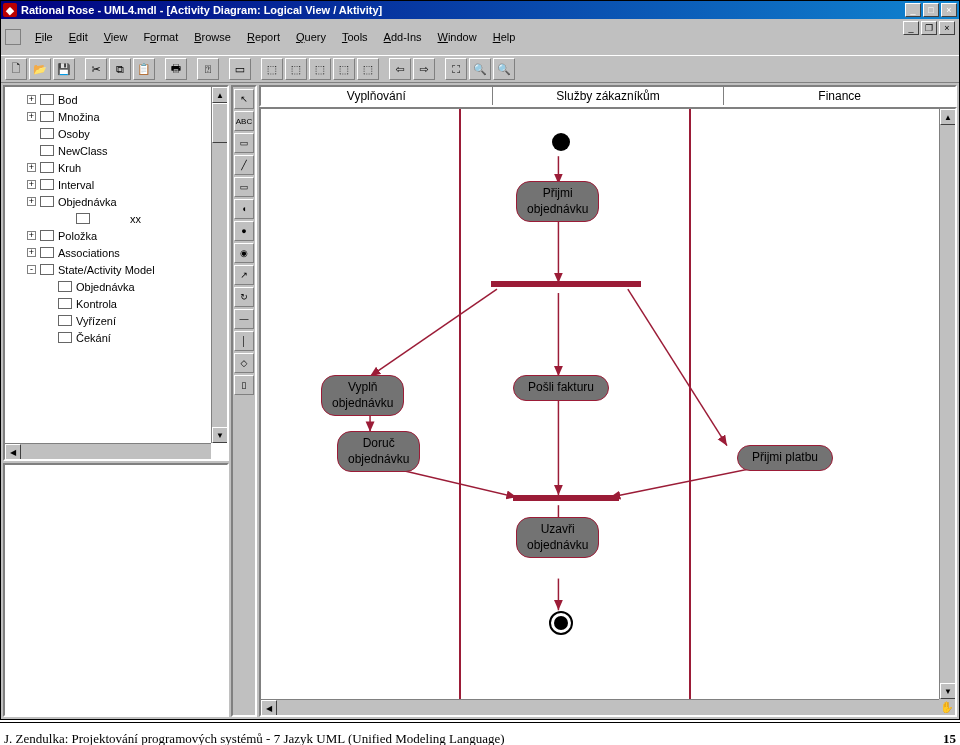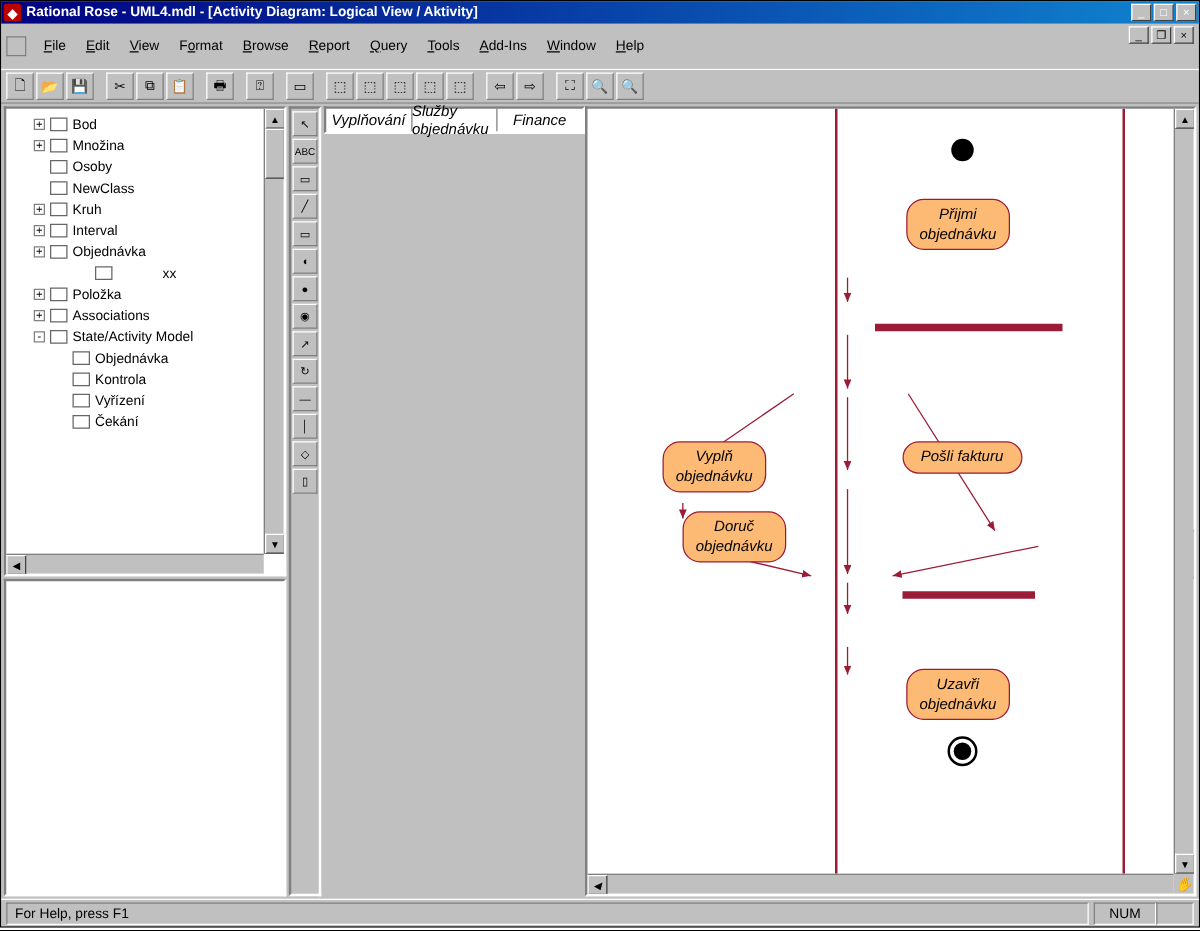--- a/index.html
+++ b/index.html
@@ -29,27 +29,27 @@
 .ticon { width: 14px; height: 11px; border: 1px solid #666; background: #fff; margin-right: 4px; display: inline-block; }
 .scrollbar-v { position: absolute; right: 0; top: 0; width: 16px; height: calc(100% - 16px); background: #c0c0c0; border-left: 1px solid #808080; }
 .scrollbar-h { position: absolute; bottom: 0; left: 0; height: 16px; width: calc(100% - 16px); background: #c0c0c0; border-top: 1px solid #808080; }
 .scrollbtn { width: 16px; height: 16px; background: #c0c0c0; border: 1px solid; border-color: #fff #404040 #404040 #fff; display: flex; align-items: center; justify-content: center; font-size: 8px; }
 .scrollbar-v .scrollbtn:last-child { position: absolute; bottom: 0; }
 .scrollbar-h .scrollbtn:last-child { position: absolute; right: 0; }
 .scrollthumb-v { position: absolute; top: 16px; width: 16px; height: 40px; background: #c0c0c0; border: 1px solid; border-color: #fff #404040 #404040 #fff; }
 .docpanel { flex: 1; }
 .toolbox { width: 26px; border: 2px solid; border-color: #808080 #fff #fff #808080; background: #c0c0c0; display: flex; flex-direction: column; align-items: center; padding: 2px 0; gap: 2px; }
 .toolbox .tool { width: 20px; height: 20px; border: 1px solid; border-color: #fff #808080 #808080 #fff; display: flex; align-items: center; justify-content: center; cursor: pointer; font-size: 9px; }
-.canvas-wrap { flex: 1; display: flex; flex-direction: row; font-style: italic; }
+.canvas-wrap { flex: 1; display: flex; flex-direction: column; }
 .swimhead { height: 22px; border: 2px solid; border-color: #808080 #fff #fff #808080; background: #fff; display: flex; }
 .swimcell { flex: 1; border-right: 1px solid #808080; display: flex; align-items: center; justify-content: center; font-size: 12px; }
 .swimcell:last-child { border-right: none; }
 .canvas { flex: 1; border: 2px solid; border-color: #808080 #fff #fff #808080; background: #fff; position: relative; overflow: hidden; }
 .swimline { position: absolute; top: 0; bottom: 16px; width: 2px; background: #9b1c37; }
-.activity { position: absolute; background: #fdba74; border: 1px solid #9b1c37; border-radius: 14px; padding: 4px 10px; text-align: center; font-size: 12px; line-height: 1.3; }
+.activity { position: absolute; background: #737373; border: 1px solid #9b1c37; border-radius: 14px; padding: 4px 10px; text-align: center; font-size: 12px; line-height: 1.3; }
 .startnode { position: absolute; width: 18px; height: 18px; background: #000; border-radius: 50%; }
 .endnode { position: absolute; width: 24px; height: 24px; border: 2px solid #000; border-radius: 50%; display: flex; align-items: center; justify-content: center; }
 .endnode::after { content: ''; width: 14px; height: 14px; background: #000; border-radius: 50%; }
 .syncbar { position: absolute; height: 6px; background: #9b1c37; }
 .statusbar { height: 22px; background: #c0c0c0; border-top: 1px solid #fff; display: flex; align-items: center; padding: 0 4px; }
 .statuscell { border: 1px solid; border-color: #808080 #fff #fff #808080; padding: 2px 6px; height: 18px; display: flex; align-items: center; }
 .statuscell.main { flex: 1; margin-right: 4px; }
 .footer { padding: 8px 4px 0; display: flex; justify-content: space-between; font-family: "Times New Roman", serif; font-size: 13px; border-top: 1px solid #000; margin-top: 2px; }
 svg.arrows { position: absolute; top: 0; left: 0; width: 100%; height: 100%; pointer-events: none; }
 </style>
@@ -222,21 +222,21 @@
       <div class="tool">↻</div>
       <div class="tool">—</div>
       <div class="tool">│</div>
       <div class="tool">◇</div>
       <div class="tool">▯</div>
     </div>
 
     <div class="canvas-wrap">
       <div class="swimhead">
         <div class="swimcell">Vyplňování</div>
-        <div class="swimcell">Služby objednávku</div>
+        <div class="swimcell">Služby zákazníkům</div>
         <div class="swimcell">Finance</div>
       </div>
       <div class="canvas">
         <div class="swimline" style="left:198px"></div>
         <div class="swimline" style="left:428px"></div>
         <div class="swimline" style="left:678px"></div>
 
         <svg class="arrows" viewBox="0 0 700 600">
           <defs>
               <marker id="ah" markerWidth="8" markerHeight="8" refX="7" refY="3" orient="auto">
@@ -259,39 +259,34 @@
         </svg>
 
         <div class="startnode" style="left:291px;top:24px"></div>
         <div class="activity" style="left:255px;top:72px"><span>Přijmi<br>objednávku</span></div>
         <div class="syncbar" style="left:230px;top:172px;width:150px"></div>
         <div class="activity" style="left:60px;top:266px"><span>Vyplň<br>objednávku</span></div>
         <div class="activity" style="left:252px;top:266px;padding:4px 14px"><span>Pošli fakturu</span></div>
         <div class="activity" style="left:76px;top:322px"><span>Doruč<br>objednávku</span></div>
         <div class="activity" style="left:476px;top:336px;padding:4px 14px"><span>Přijmi platbu</span></div>
         <div class="syncbar" style="left:252px;top:386px;width:106px"></div>
-        <div class="activity" style="left:255px;top:448px"><span>Uzavři<br>objednávku</span></div>
+        <div class="activity" style="left:255px;top:408px"><span>Uzavři<br>objednávku</span></div>
         <div class="endnode" style="left:288px;top:502px"></div>
 
         <div class="scrollbar-v">
           <div class="scrollbtn">▲</div>
           <div class="scrollbtn">▼</div>
         </div>
         <div class="scrollbar-h">
           <div class="scrollbtn">◀</div>
           <div class="scrollbtn">▶</div>
         </div>
         <div style="position:absolute;right:0;bottom:0;width:16px;height:16px;background:#c0c0c0;display:flex;align-items:center;justify-content:center">✋</div>
       </div>
     </div>
   </div>
 
-  <div class="statusbar">
-    <div class="statuscell main">For Help, press F1</div>
-    <div class="statuscell" style="width:50px;justify-content:center">NUM</div>
-    <div class="statuscell" style="width:30px"></div>
-  </div>
 </div>
 
 <div class="footer">
   <span>J. Zendulka: Projektování programových systémů - 7 Jazyk UML (Unified Modeling Language)</span>
   <span style="font-weight:bold">15</span>
 </div>
 
 </body></html>

